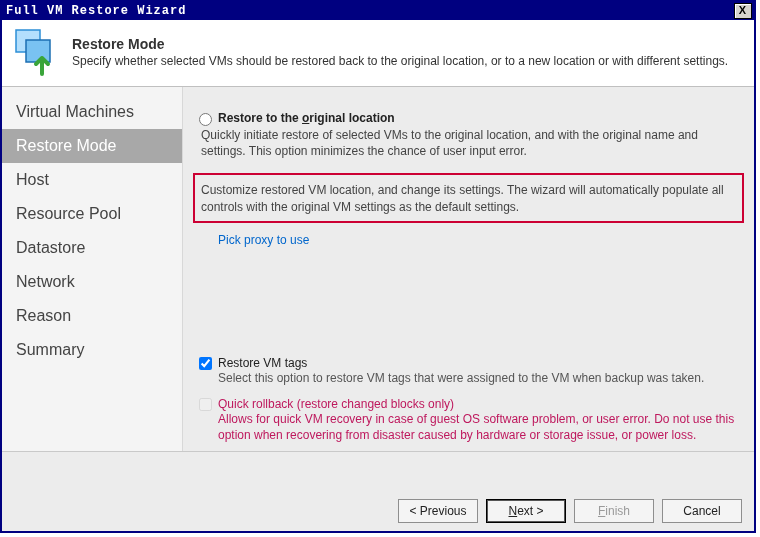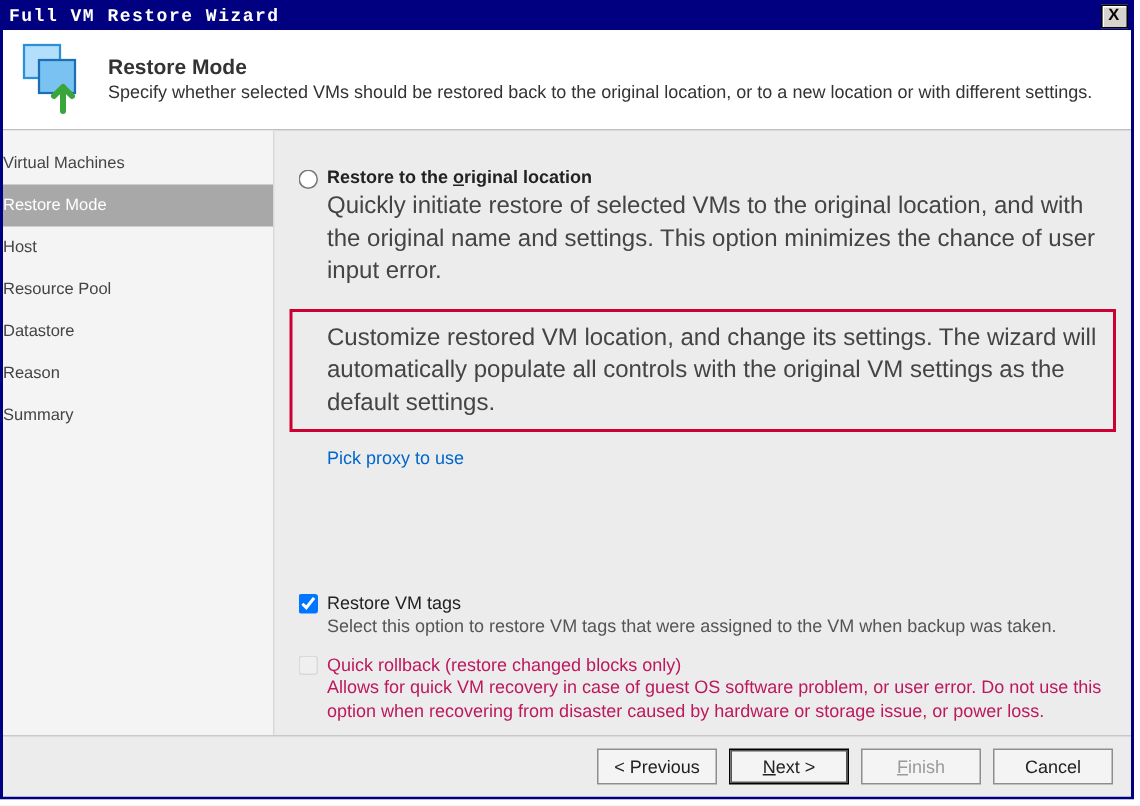--- a/index.html
+++ b/index.html
@@ -74,22 +74,22 @@
     display: flex;
     min-height: 0;
   }
   .sidebar {
     width: 180px;
     background: #f4f4f4;
     border-right: 1px solid #d8d8d8;
     padding-top: 8px;
   }
   .sidebar-item {
-    padding: 8px 0;
-    font-size: 11px;
+    padding: 8px 14px;
+    font-size: 16px;
     color: #444;
     cursor: pointer;
   }
   .sidebar-item.active {
     background: #a8a8a8;
     color: #fff;
   }
   .content {
     flex: 1;
     position: relative;
@@ -106,22 +106,22 @@
     margin: 2px 0 0 0;
     flex-shrink: 0;
   }
   .radio-label {
     font-weight: 600;
     color: #222;
     font-size: 12px;
   }
   .radio-desc {
     color: #444;
-    font-size: 16px;
-    margin-left: 19px;
+    font-size: 12px;
+    margin-left: 2px;
     line-height: 1.35;
     margin-top: 1px;
   }
   .highlight-box {
     border: 2px solid #cc0033;
     padding: 6px 6px 6px 4px;
     margin-left: -6px;
     margin-right: -6px;
   }
   .pick-proxy {
@@ -167,20 +167,21 @@
   }
   .btn {
     min-width: 80px;
     height: 24px;
     background: #f4f4f4;
     border: 1px solid #8e8e8e;
     font-size: 12px;
     color: #222;
     cursor: pointer;
     padding: 0 10px;
+    margin-top: 39px;
   }
   .btn.default {
     border: 1px solid #000;
     box-shadow: inset 0 0 0 1px #555;
   }
   .btn:disabled {
     color: #9a9a9a;
     cursor: default;
   }
   .underline { text-decoration: underline; }
@@ -209,20 +210,21 @@
     </div>
   </div>
 
   <div class="main">
     <div class="sidebar">
       <div class="sidebar-item">Virtual Machines</div>
       <div class="sidebar-item active">Restore Mode</div>
       <div class="sidebar-item">Host</div>
       <div class="sidebar-item">Resource Pool</div>
       <div class="sidebar-item">Datastore</div>
+      <div class="sidebar-item">Network</div>
       <div class="sidebar-item">Reason</div>
       <div class="sidebar-item">Summary</div>
     </div>
 
     <div class="content">
 
       <div class="radio-group">
         <div class="radio-row">
           <input type="radio" name="mode" style="">
           <span class="radio-label"><span>Restore to the </span><span class="underline">o</span><span>riginal location</span></span>

